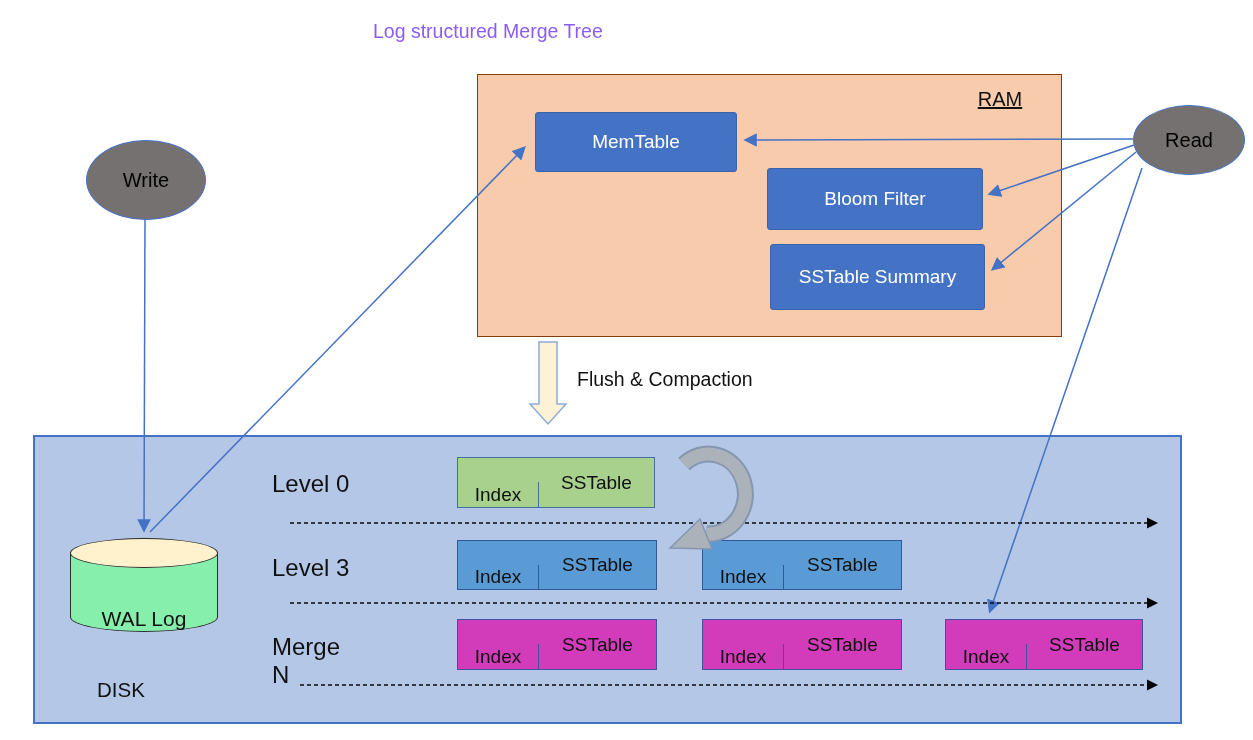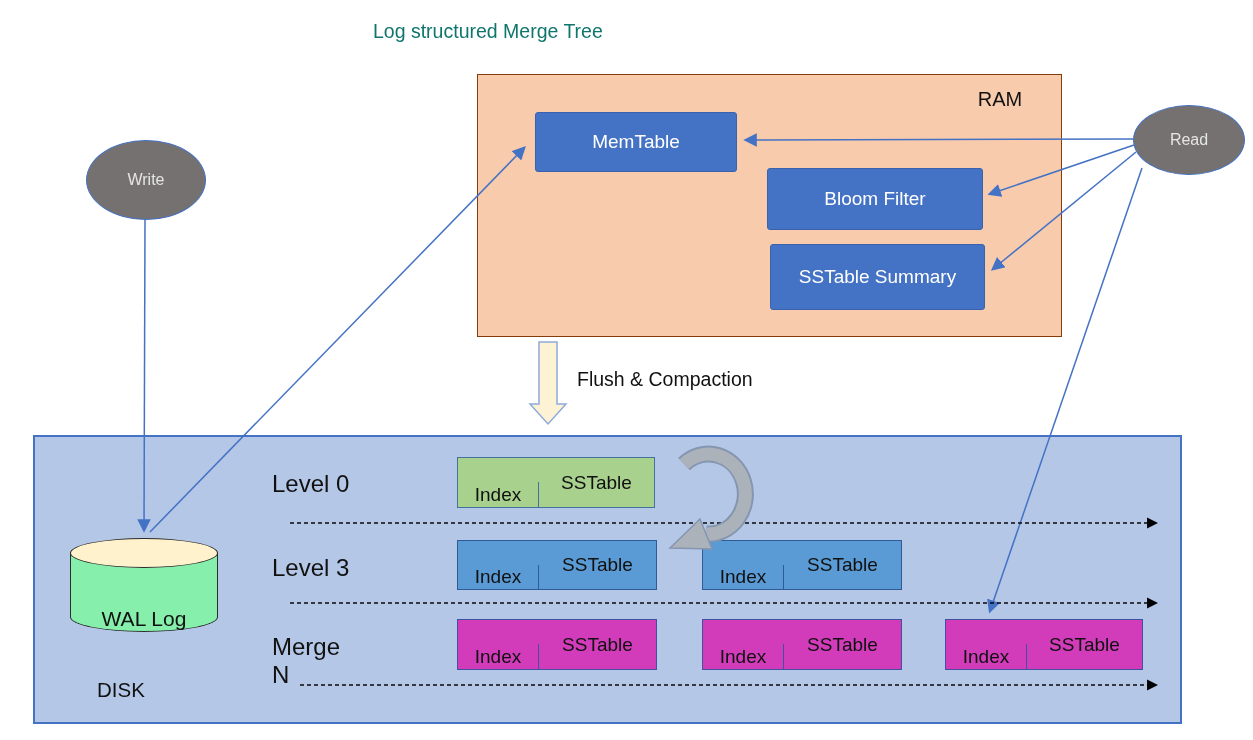--- a/index.html
+++ b/index.html
@@ -1,37 +1,37 @@
 <!DOCTYPE html>
 <html><head>
 <meta charset="utf-8">
 <style>
   html,body{margin:0;padding:0;}
   body{
     width:1253px;height:740px;position:relative;overflow:hidden;
     background:#ffffff;font-family:"Liberation Sans", sans-serif;color:#111;
   }
   .abs{position:absolute;}
-  .title{left:373px;top:20px;font-size:19.5px;color:#0f766e;}
+  .title{left:373px;top:20px;font-size:19.5px;color:#8b5cf6;}
 
   
   .ram-box{left:477px;top:74px;width:583px;height:261px;background:#f8cbad;border:1.6px solid #843c0b;}
-  .ram-label{left:965px;top:88px;width:70px;text-align:center;font-size:20px;color:#111;}
+  .ram-label{left:965px;top:88px;width:70px;text-align:center;font-size:20px;color:#111;text-decoration:underline;}
 
   .node{
     background:#4472c4;border:1.5px solid #3a62ad;border-radius:3px;color:#fff;
     display:flex;align-items:center;justify-content:center;font-size:19px;
   }
   .memtable{left:535px;top:112px;width:200px;height:58px;}
   .bloom{left:767px;top:168px;width:214px;height:60px;}
   .sstsum{left:770px;top:244px;width:213px;height:64px;}
 
   .ellipse{
-    background:#767171;border:1.5px solid #4472c4;border-radius:50%;color:#e5e5e5;
-    display:flex;align-items:center;justify-content:center;font-size:16px;
+    background:#767171;border:1.5px solid #4472c4;border-radius:50%;color:#000000;
+    display:flex;align-items:center;justify-content:center;font-size:20px;
   }
   .write{left:86px;top:140px;width:118px;height:78px;}
   .read{left:1133px;top:105px;width:110px;height:68px;}
 
   .flush-label{left:577px;top:368px;font-size:19.5px;text-align:center;}
   .mc-label{left:763px;top:483px;font-size:19.5px;}
 
   
   .disk-box{left:33px;top:435px;width:1145px;height:285px;background:#b4c7e7;border:2px solid #4472c4;}
   .disk-label{left:97px;top:678px;font-size:20.5px;}

